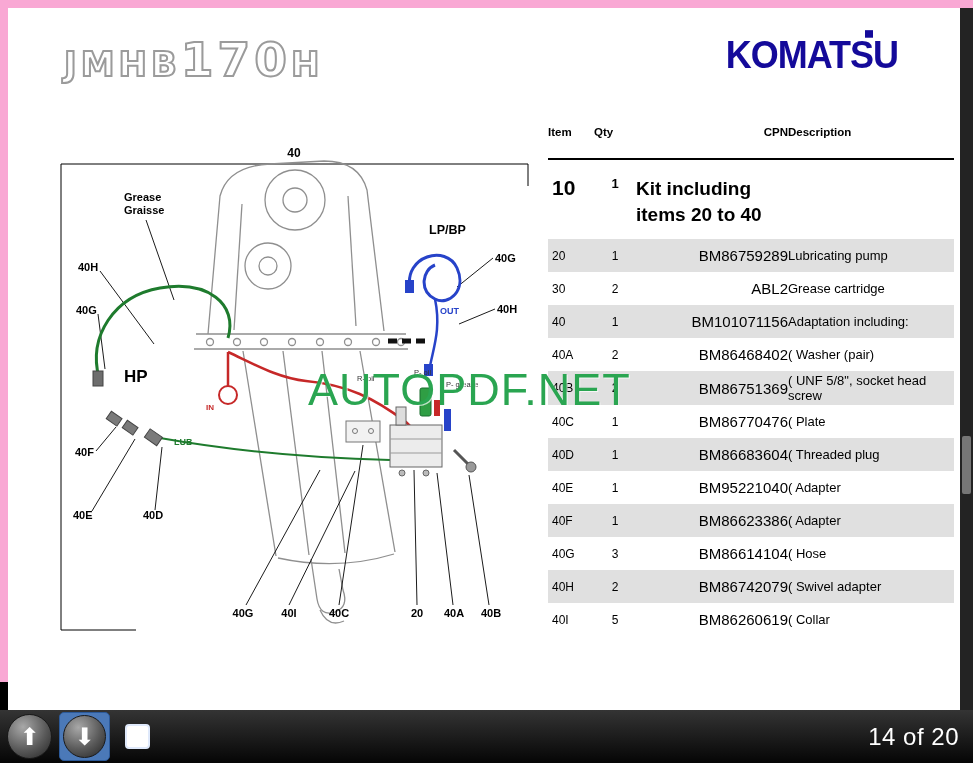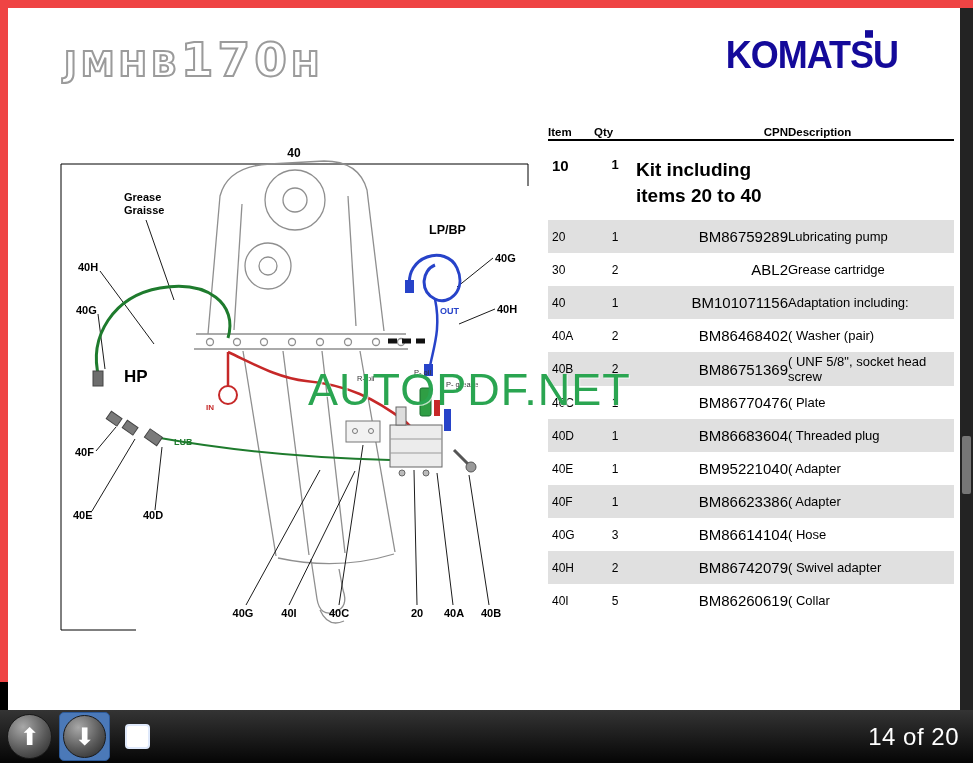--- a/index.html
+++ b/index.html
@@ -1,17 +1,17 @@
 <!DOCTYPE html>
 <html><head>
 <meta charset="utf-8">
 <style>
   *{margin:0;padding:0;box-sizing:border-box}
   html,body{width:973px;height:763px;overflow:hidden;background:#000;font-family:"Liberation Sans",sans-serif}
-  #screen{position:relative;width:973px;height:682px;background:#ef4444}
+  #screen{position:relative;width:973px;height:682px;background:#f9a8d4}
 
   
   .page{position:absolute;left:8px;top:8px;width:952px;height:702px;background:#fff;overflow:hidden}
 
   
   .logo-model{position:absolute;left:56px;top:24px;display:inline-flex;align-items:baseline;
     font-family:"DejaVu Sans",sans-serif;font-weight:800;color:#fff;
     -webkit-text-stroke:2px #9b9b9b;text-shadow:0 0 1px #aaa;letter-spacing:4px}
   .logo-model .p1{font-size:34px}
   .logo-model .p2{font-size:47px}
@@ -24,25 +24,25 @@
   .watermark{position:absolute;left:300px;top:356px;z-index:6;font-size:45px;font-weight:normal;
     color:#2aa551;letter-spacing:1px;text-shadow:1px 1px 0 rgba(255,255,255,.7)}
 
   
   .diagram-wrap{position:absolute;left:50px;top:130px;width:480px;height:508px}
   svg text{font-family:"Liberation Sans",sans-serif}
 
   
   .parts{position:absolute;left:540px;top:118px;width:406px}
   .thead{display:grid;grid-template-columns:46px 42px 152px 166px;border-bottom:2px solid #000;
-    padding-bottom:1px;font-weight:bold;font-size:11.5px}
+    padding-bottom:20px;font-weight:bold;font-size:11.5px}
   .thead .h-qty{text-align:left}
   .thead .h-cpn{text-align:right}
   .kitrow{display:grid;grid-template-columns:46px 42px 152px 166px;padding:16px 0 12px;font-weight:bold}
-  .kitrow .c-item{font-size:15px;padding-left:4px}
+  .kitrow .c-item{font-size:21px;padding-left:4px}
   .kitrow .c-qty{font-size:13px;text-align:center}
   .kitrow .c-cpn{font-size:15.5px;text-align:center}
   .kitrow .c-desc{font-size:19px;line-height:1.35}
   .prow{display:grid;grid-template-columns:46px 42px 152px 166px;align-items:center;min-height:33px;padding:2px 0}
   .prow.shaded{background:#e0e0e0}
   .c-item{font-size:12px;padding-left:4px}
   .c-qty{font-size:12px;text-align:center}
   .c-cpn{font-size:15px;text-align:right}
   .c-desc{font-size:13px;padding-right:2px}
 

